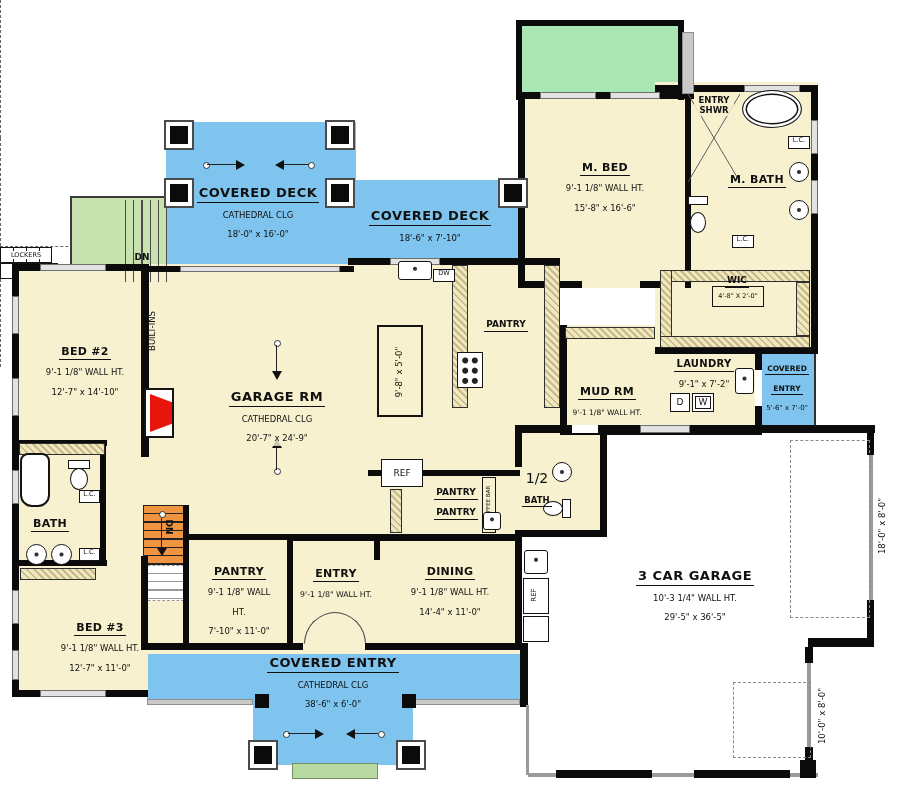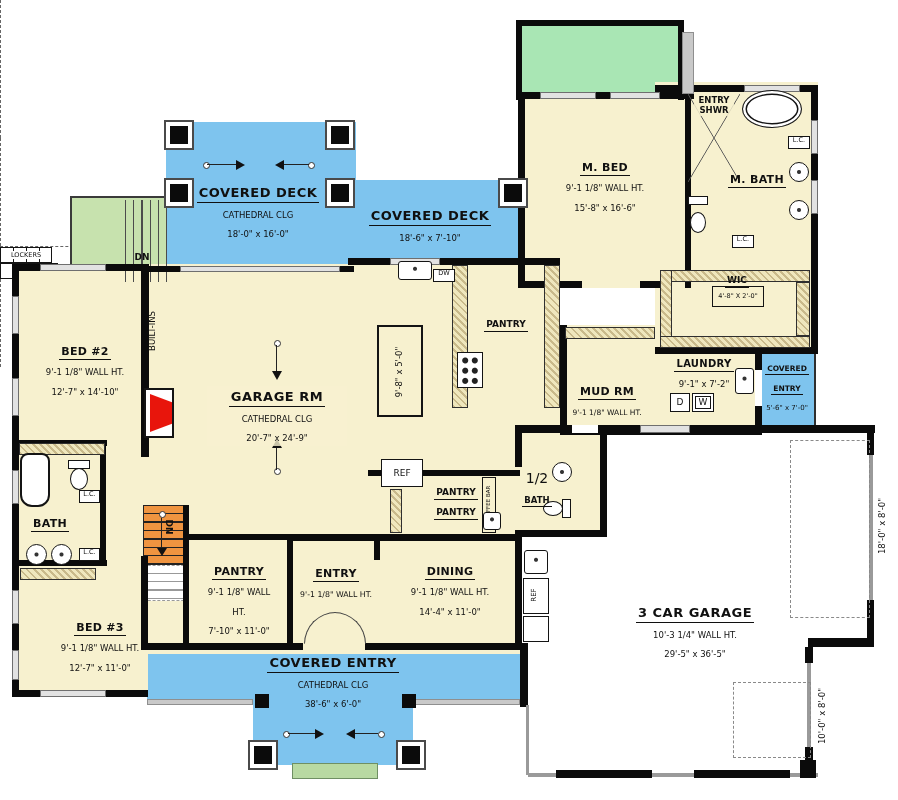--- a/index.html
+++ b/index.html
@@ -372,21 +372,21 @@
   <div class="lbl" style="left:418px;top:480px;width:76px;">
     <span class="sm9 uname">PANTRY</span><br>
     <span class="sm9 uname">PANTRY</span>
   </div>
 
   <div class="lbl" style="left:516px;top:468px;width:42px;">
     <span style="font-size:14px;font-weight:normal;margin-top:44px;">1/2</span><br>
     <span class="uname" style="font-size:8.5px;font-weight:bold;">BATH</span>
   </div>
 
-  <div class="lbl" style="left:620px;top:565px;width:150px;margin-top:37px;">
+  <div class="lbl" style="left:620px;top:565px;width:150px;">
     <span class="big uname">3 CAR GARAGE</span><br>
     <span class="sm">10'-3 1/4" WALL HT.</span><br>
     <span class="sm">29'-5" x 36'-5"</span>
   </div>
 
   <div class="lbl" style="left:258px;top:652px;width:150px;">
     <span class="big uname">COVERED ENTRY</span><br>
     <span class="sm">CATHEDRAL CLG</span><br>
     <span class="sm">38'-6" x 6'-0"</span>
   </div>

